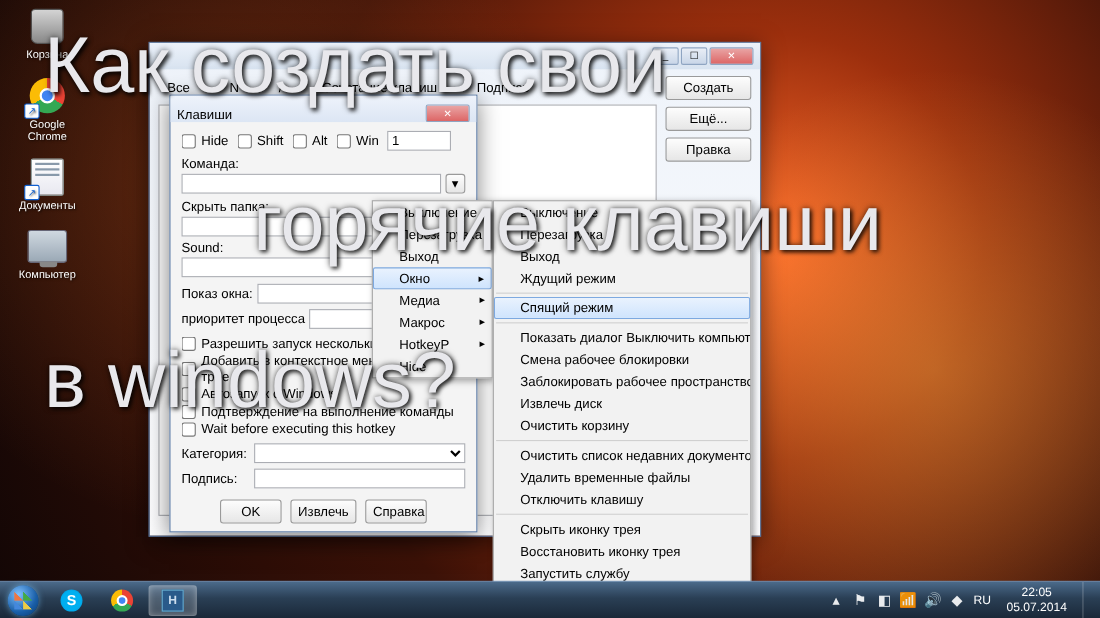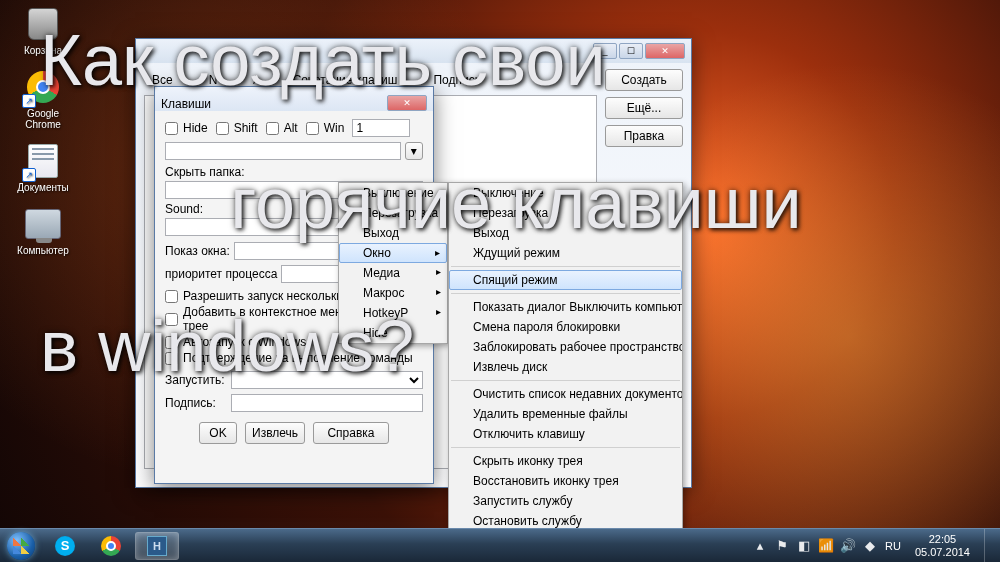--- a/index.html
+++ b/index.html
@@ -182,20 +182,21 @@
           <span class="mod-label">Hide</span>
         <input type="checkbox" class="chk" style="">
           <span class="mod-label">Shift</span>
         <input type="checkbox" class="chk" style="">
           <span class="mod-label">Alt</span>
         <input type="checkbox" class="chk" style="">
           <span class="mod-label">Win</span>
         <input class="text-input key-input" value="1" style="">
       </div>
 
+      <span class="field-label">Команда:</span>
       <div class="row">
           <input class="text-input" style="">
           <div class="btn" style="width:20px;padding:1px 0">▾</div>
         </div>
 
       <span class="field-label">Скрыть папка:</span>
       <input class="text-input" style="">
 
       <span class="field-label">Sound:</span>
       <input class="text-input" style="">
@@ -219,35 +220,39 @@
             <span>Добавить в контекстное меню значка в трее</span>
           </div>
         <div class="row">
             <input type="checkbox" class="chk" style="">
             <span>Автозапуск с Windows</span>
           </div>
         <div class="row">
             <input type="checkbox" class="chk" style="">
             <span>Подтверждение на выполнение команды</span>
           </div>
+        <div class="row">
+            <input type="checkbox" class="chk" style="">
+            <span>Wait before executing this hotkey</span>
+          </div>
       </div>
 
       <div class="row" style="margin-top:6px">
-        <span style="width:62px">Запустить:</span>
+        <span style="width:62px">Категория:</span>
         <select class="sel" style="flex:1"></select>
       </div>
       <div class="row">
         <span style="width:62px">Подпись:</span>
         <input class="text-input" style="flex: 1 1 0%;">
       </div>
 
       <div class="bottom-btns">
-        <div class="btn" style="width:38px">OK</div>
+        <div class="btn" style="width:56px">OK</div>
         <div class="btn" style="width:60px">Извлечь</div>
-        <div class="btn" style="width:76px">Справка</div>
+        <div class="btn" style="width:56px">Справка</div>
       </div>
     </div>
   </div>
 
   <div class="context-menu" id="cm1">
       <div class="menu-item">Выключение</div>
       <div class="menu-item">Перезагрузка</div>
       <div class="menu-item">Выход</div>
       <div class="menu-item has-sub hl">Окно</div>
       <div class="menu-item has-sub">Медиа</div>
@@ -257,23 +262,24 @@
     </div>
   <div class="context-menu cm2" id="cm2">
       <div class="menu-item">Выключение</div>
       <div class="menu-item">Перезагрузка</div>
       <div class="menu-item">Выход</div>
       <div class="menu-item">Ждущий режим</div>
       <div class="menu-sep"></div>
       <div class="menu-item hl">Спящий режим</div>
       <div class="menu-sep"></div>
       <div class="menu-item">Показать диалог Выключить компьютер</div>
-      <div class="menu-item">Смена пароля блокировки</div>
+      <div class="menu-item">Смена рабочее блокировки</div>
       <div class="menu-item">Заблокировать рабочее пространство</div>
       <div class="menu-item">Извлечь диск</div>
+      <div class="menu-item">Очистить корзину</div>
       <div class="menu-sep"></div>
       <div class="menu-item">Очистить список недавних документов</div>
       <div class="menu-item">Удалить временные файлы</div>
       <div class="menu-item">Отключить клавишу</div>
       <div class="menu-sep"></div>
       <div class="menu-item">Скрыть иконку трея</div>
       <div class="menu-item">Восстановить иконку трея</div>
       <div class="menu-item">Запустить службу</div>
       <div class="menu-item">Остановить службу</div>
       <div class="menu-item">Панель управления</div>

